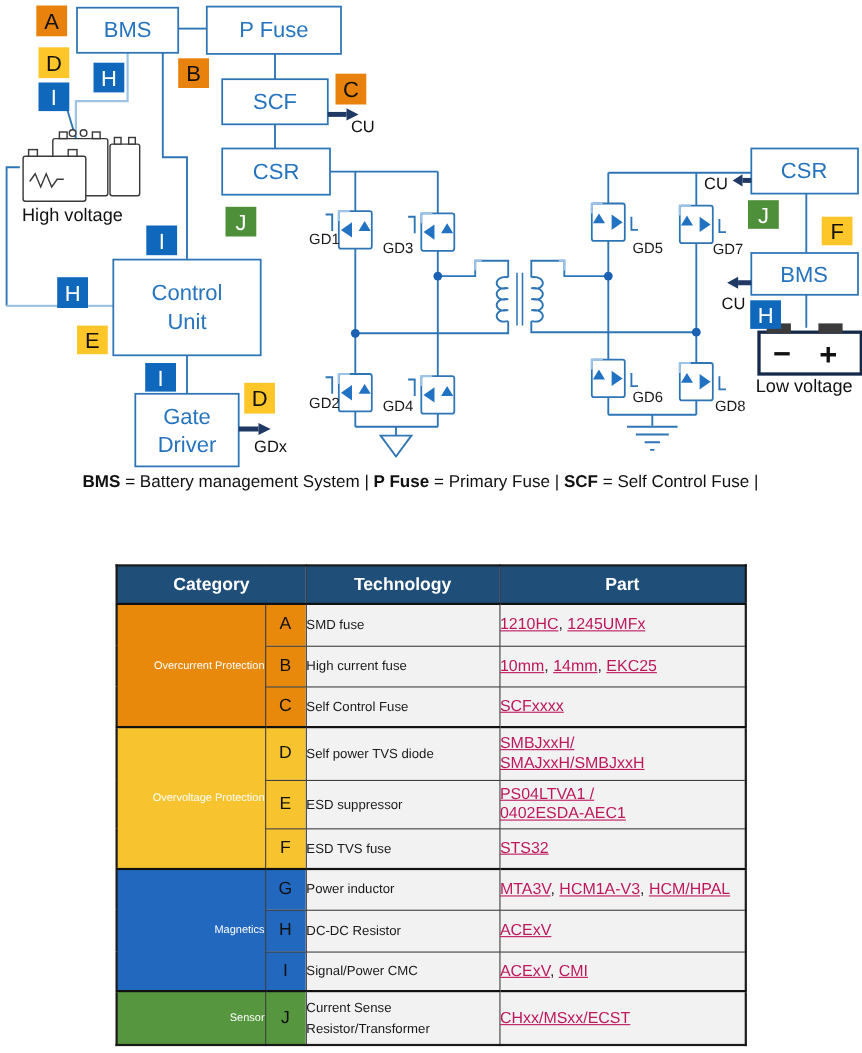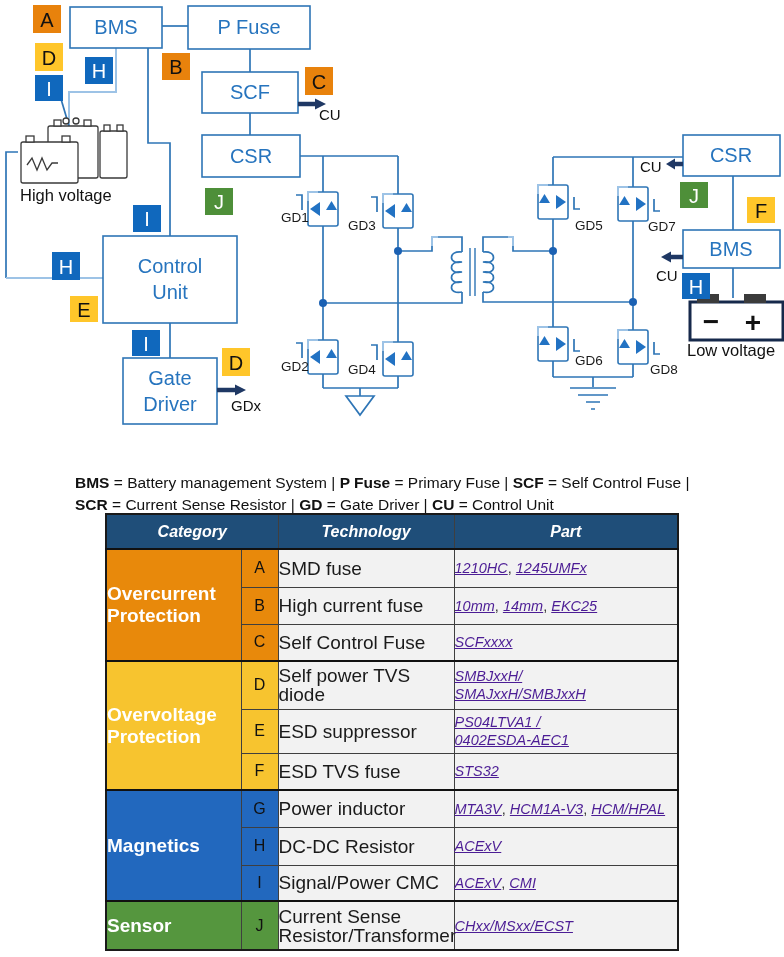--- a/index.html
+++ b/index.html
@@ -16,35 +16,35 @@
   .wt{fill:#fff;} .bt{fill:#111;}
   .gdl{font-size:13.5px;fill:#1a1a1a;}
   .blkt{font-size:15px;fill:#111;}
   .bigt{font-size:16.5px;fill:#111;}
   .nav{stroke:#1F3864;stroke-width:4.5;fill:none;}
   .navh{fill:#1F3864;stroke:none;}
   .batt{stroke:#3a3a3a;stroke-width:1.3;fill:#fff;}
   .term{fill:#3b3b3b;stroke:none;}
   .sign{font-size:28px;font-weight:bold;fill:#111;text-anchor:middle;}
 
-  .legend{position:absolute;left:75px;top:472px;width:660px;font-size:15.5px;
+  .legend{position:absolute;left:75px;top:428px;width:660px;font-size:15.5px;
           line-height:22px;color:#111;}
   .legend b{font-weight:bold;}
 
   table.parts{position:absolute;left:105px;top:513px;width:572px;border-collapse:collapse;
               table-layout:fixed;border:2px solid #1a1a1a;}
   table.parts th,table.parts td{border:1px solid #3f3f3f;padding:0;}
-  table.parts th{background:#1F4E79;color:#fff;font-size:16px;font-weight:bold;height:33px;font-style:italic;}
-  td.cat{color:#fff;font-weight:bold;font-size:19px;text-align:left;vertical-align:middle;
+  table.parts th{background:#1F4E79;color:#fff;font-size:16px;font-weight:bold;height:33px;}
+  td.cat{color:#fff;font-weight:normal;font-size:10px;text-align:right;vertical-align:middle;
          padding:0 6px;}
   td.letter{text-align:center;color:#111;font-size:16px;}
-  td.tech{background:#F2F2F2;color:#1a1a1a;font-size:19px;padding:4px 6px 4px 10px;
+  td.tech{background:#F2F2F2;color:#1a1a1a;font-size:12px;padding:4px 6px 4px 10px;
           line-height:19px;}
   td.part{background:#F2F2F2;font-size:14.5px;padding:4px 6px 4px 12px;line-height:18px;}
-  td.part a{color:#4c1d95;text-decoration:underline;font-style:italic;}
+  td.part a{color:#be185d;text-decoration:underline;}
   .cm{color:#333;}
   .oc{background:#E8890B;} .ov{background:#F7C42F;} .mg{background:#2268BE;} .sn{background:#55963E;}
   tr.gstart td{border-top:2px solid #111;}
   table.parts th{border-bottom:2px solid #111;}
 </style>
 </head>
 <body>
 
 <div class="stage">
 
@@ -232,21 +232,20 @@
       <text class="gdl" x="575" y="230">GD5</text>
       <text class="gdl" x="648" y="231">GD7</text>
       <text class="gdl" x="575" y="365">GD6</text>
       <text class="gdl" x="650" y="374">GD8</text>
     </g>
   </svg>
 
   
   <div class="legend">
     <div><b>BMS</b><span> = </span><span>Battery management System</span><span> | </span><b>P Fuse</b><span> = </span><span>Primary Fuse</span><span> | </span><b>SCF</b><span> = </span><span>Self Control Fuse</span><span> |</span></div>
-    <div><b>SCR</b><span> = </span><span>Current Sense Resistor</span><span> | </span><b>GD</b><span> = </span><span>Gate Driver</span><span> | </span><b>CU</b><span> = </span><span>Control Unit</span><span></span></div>
   </div>
 
   
   <table class="parts">
     <colgroup>
         <col style="width:135px">
         <col style="width:37px">
         <col style="width:176px">
         <col style="width:224px">
       </colgroup>

